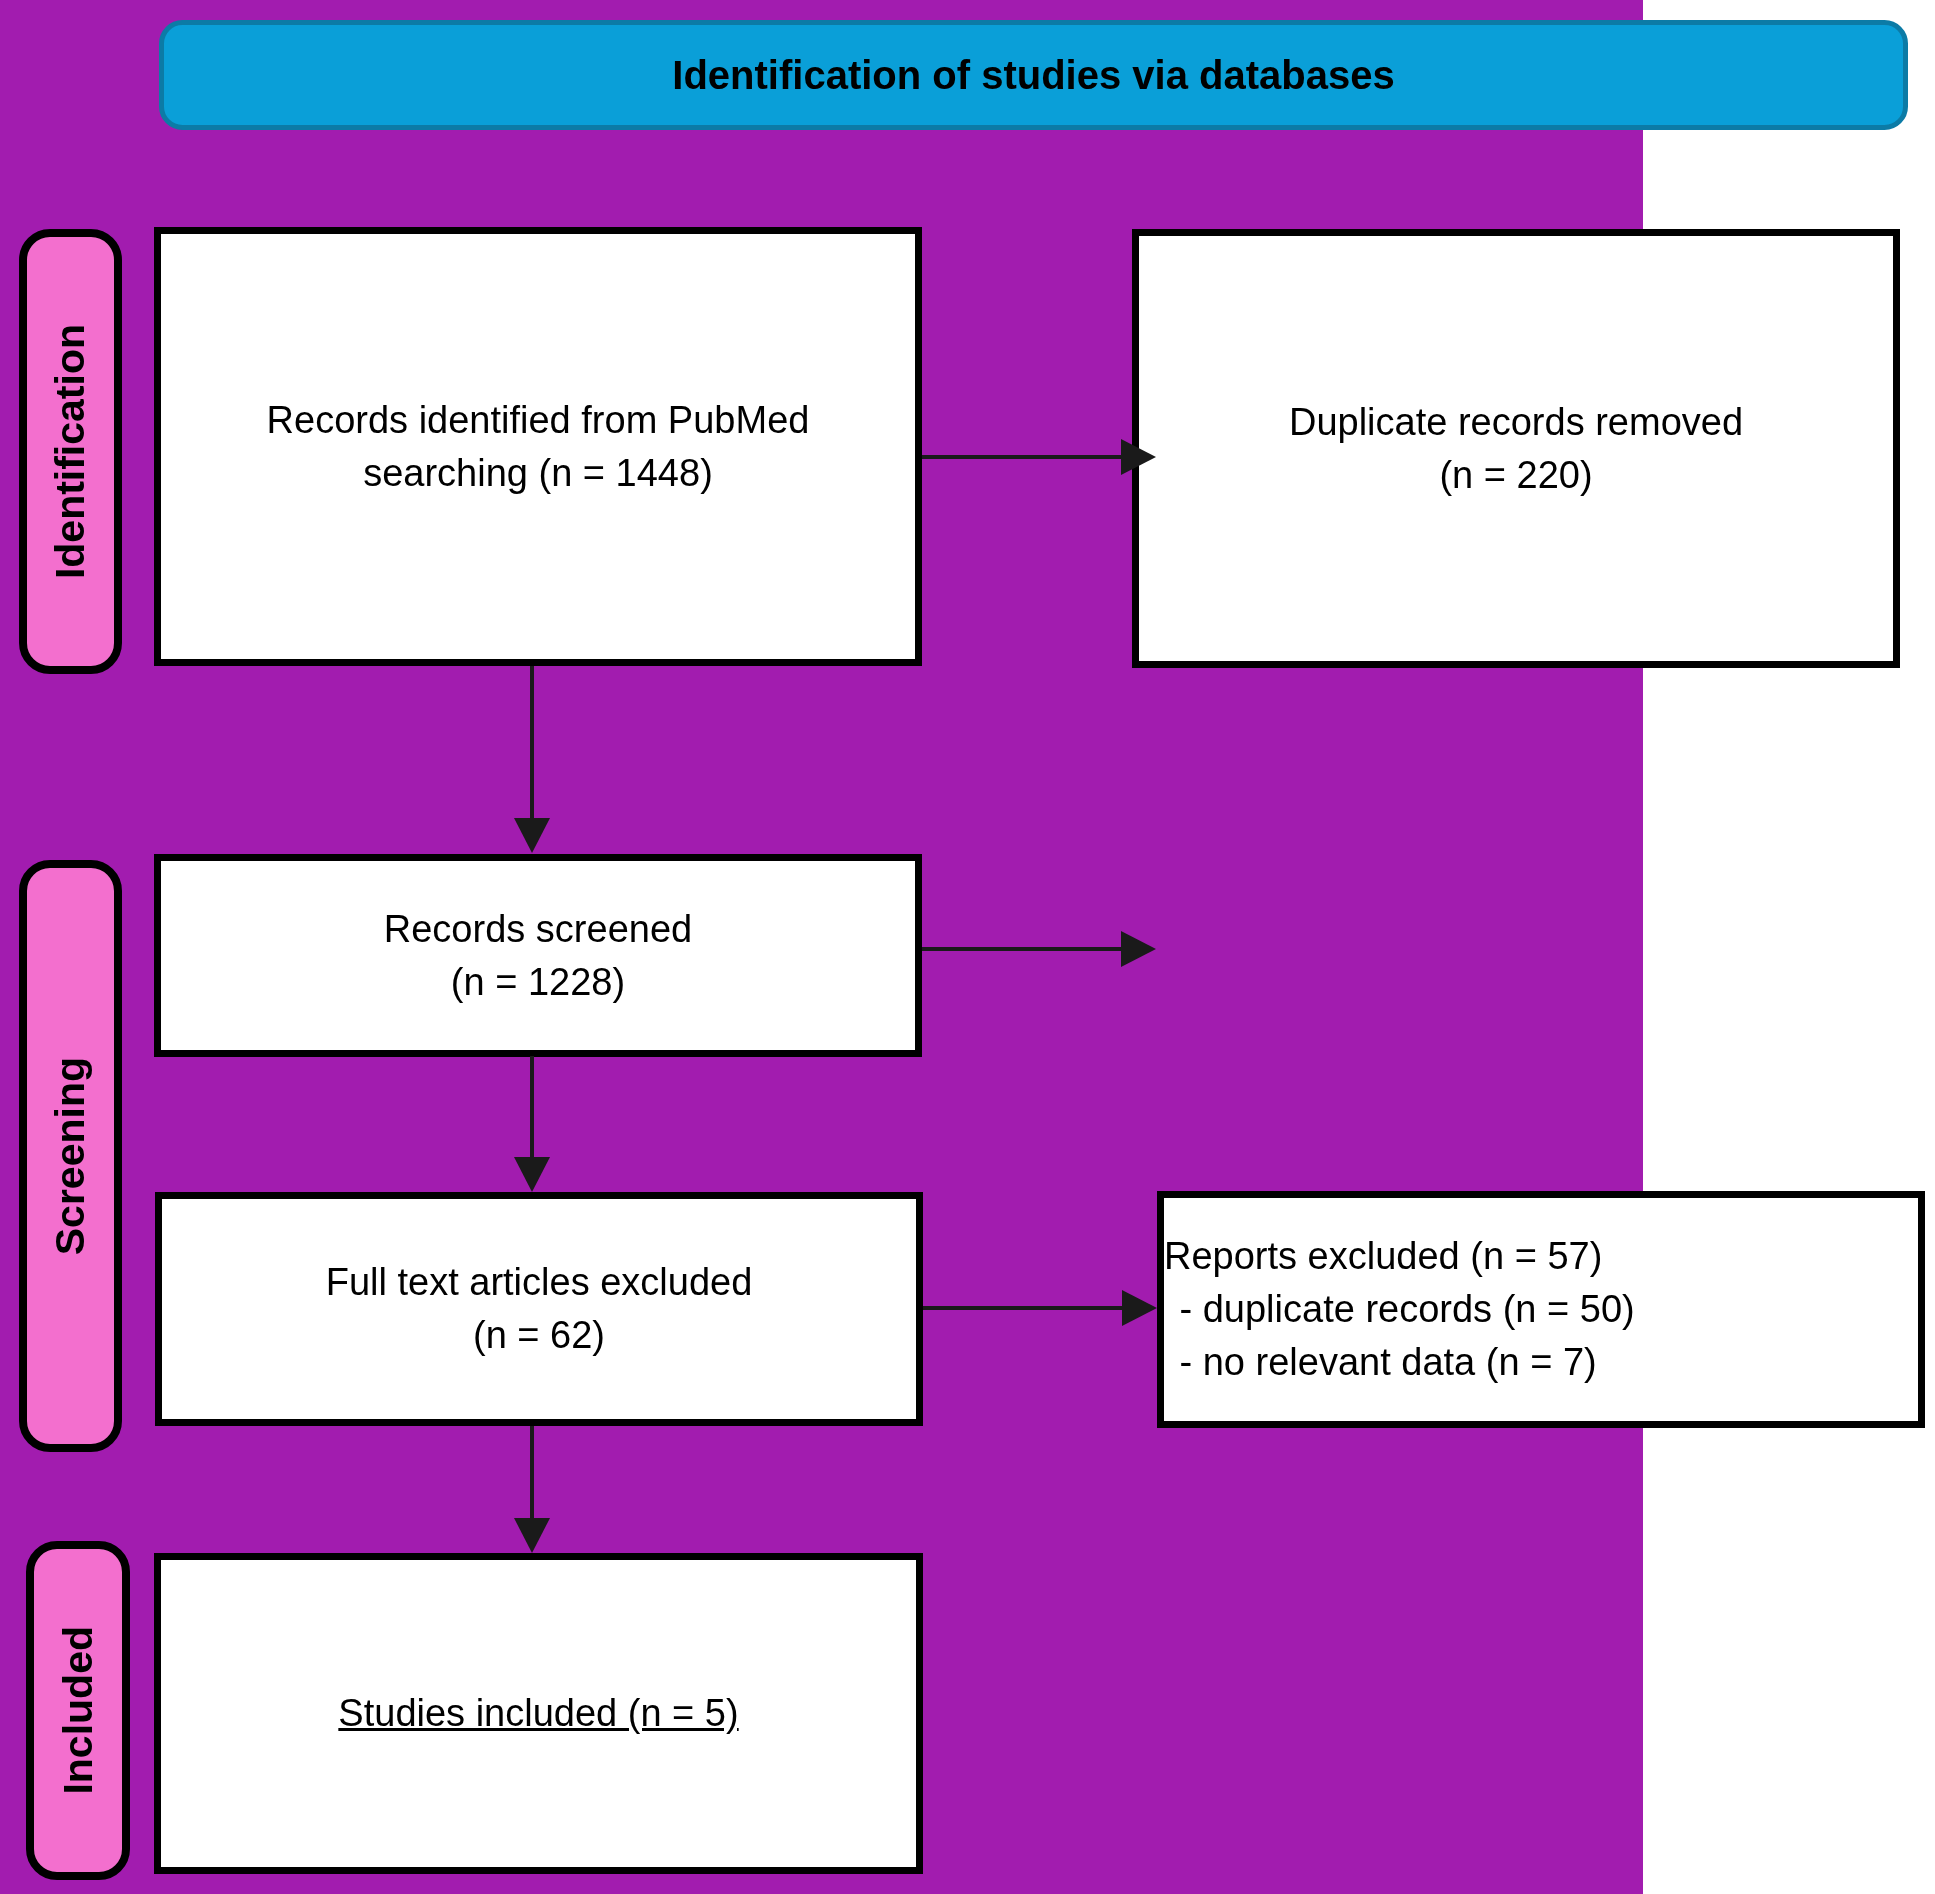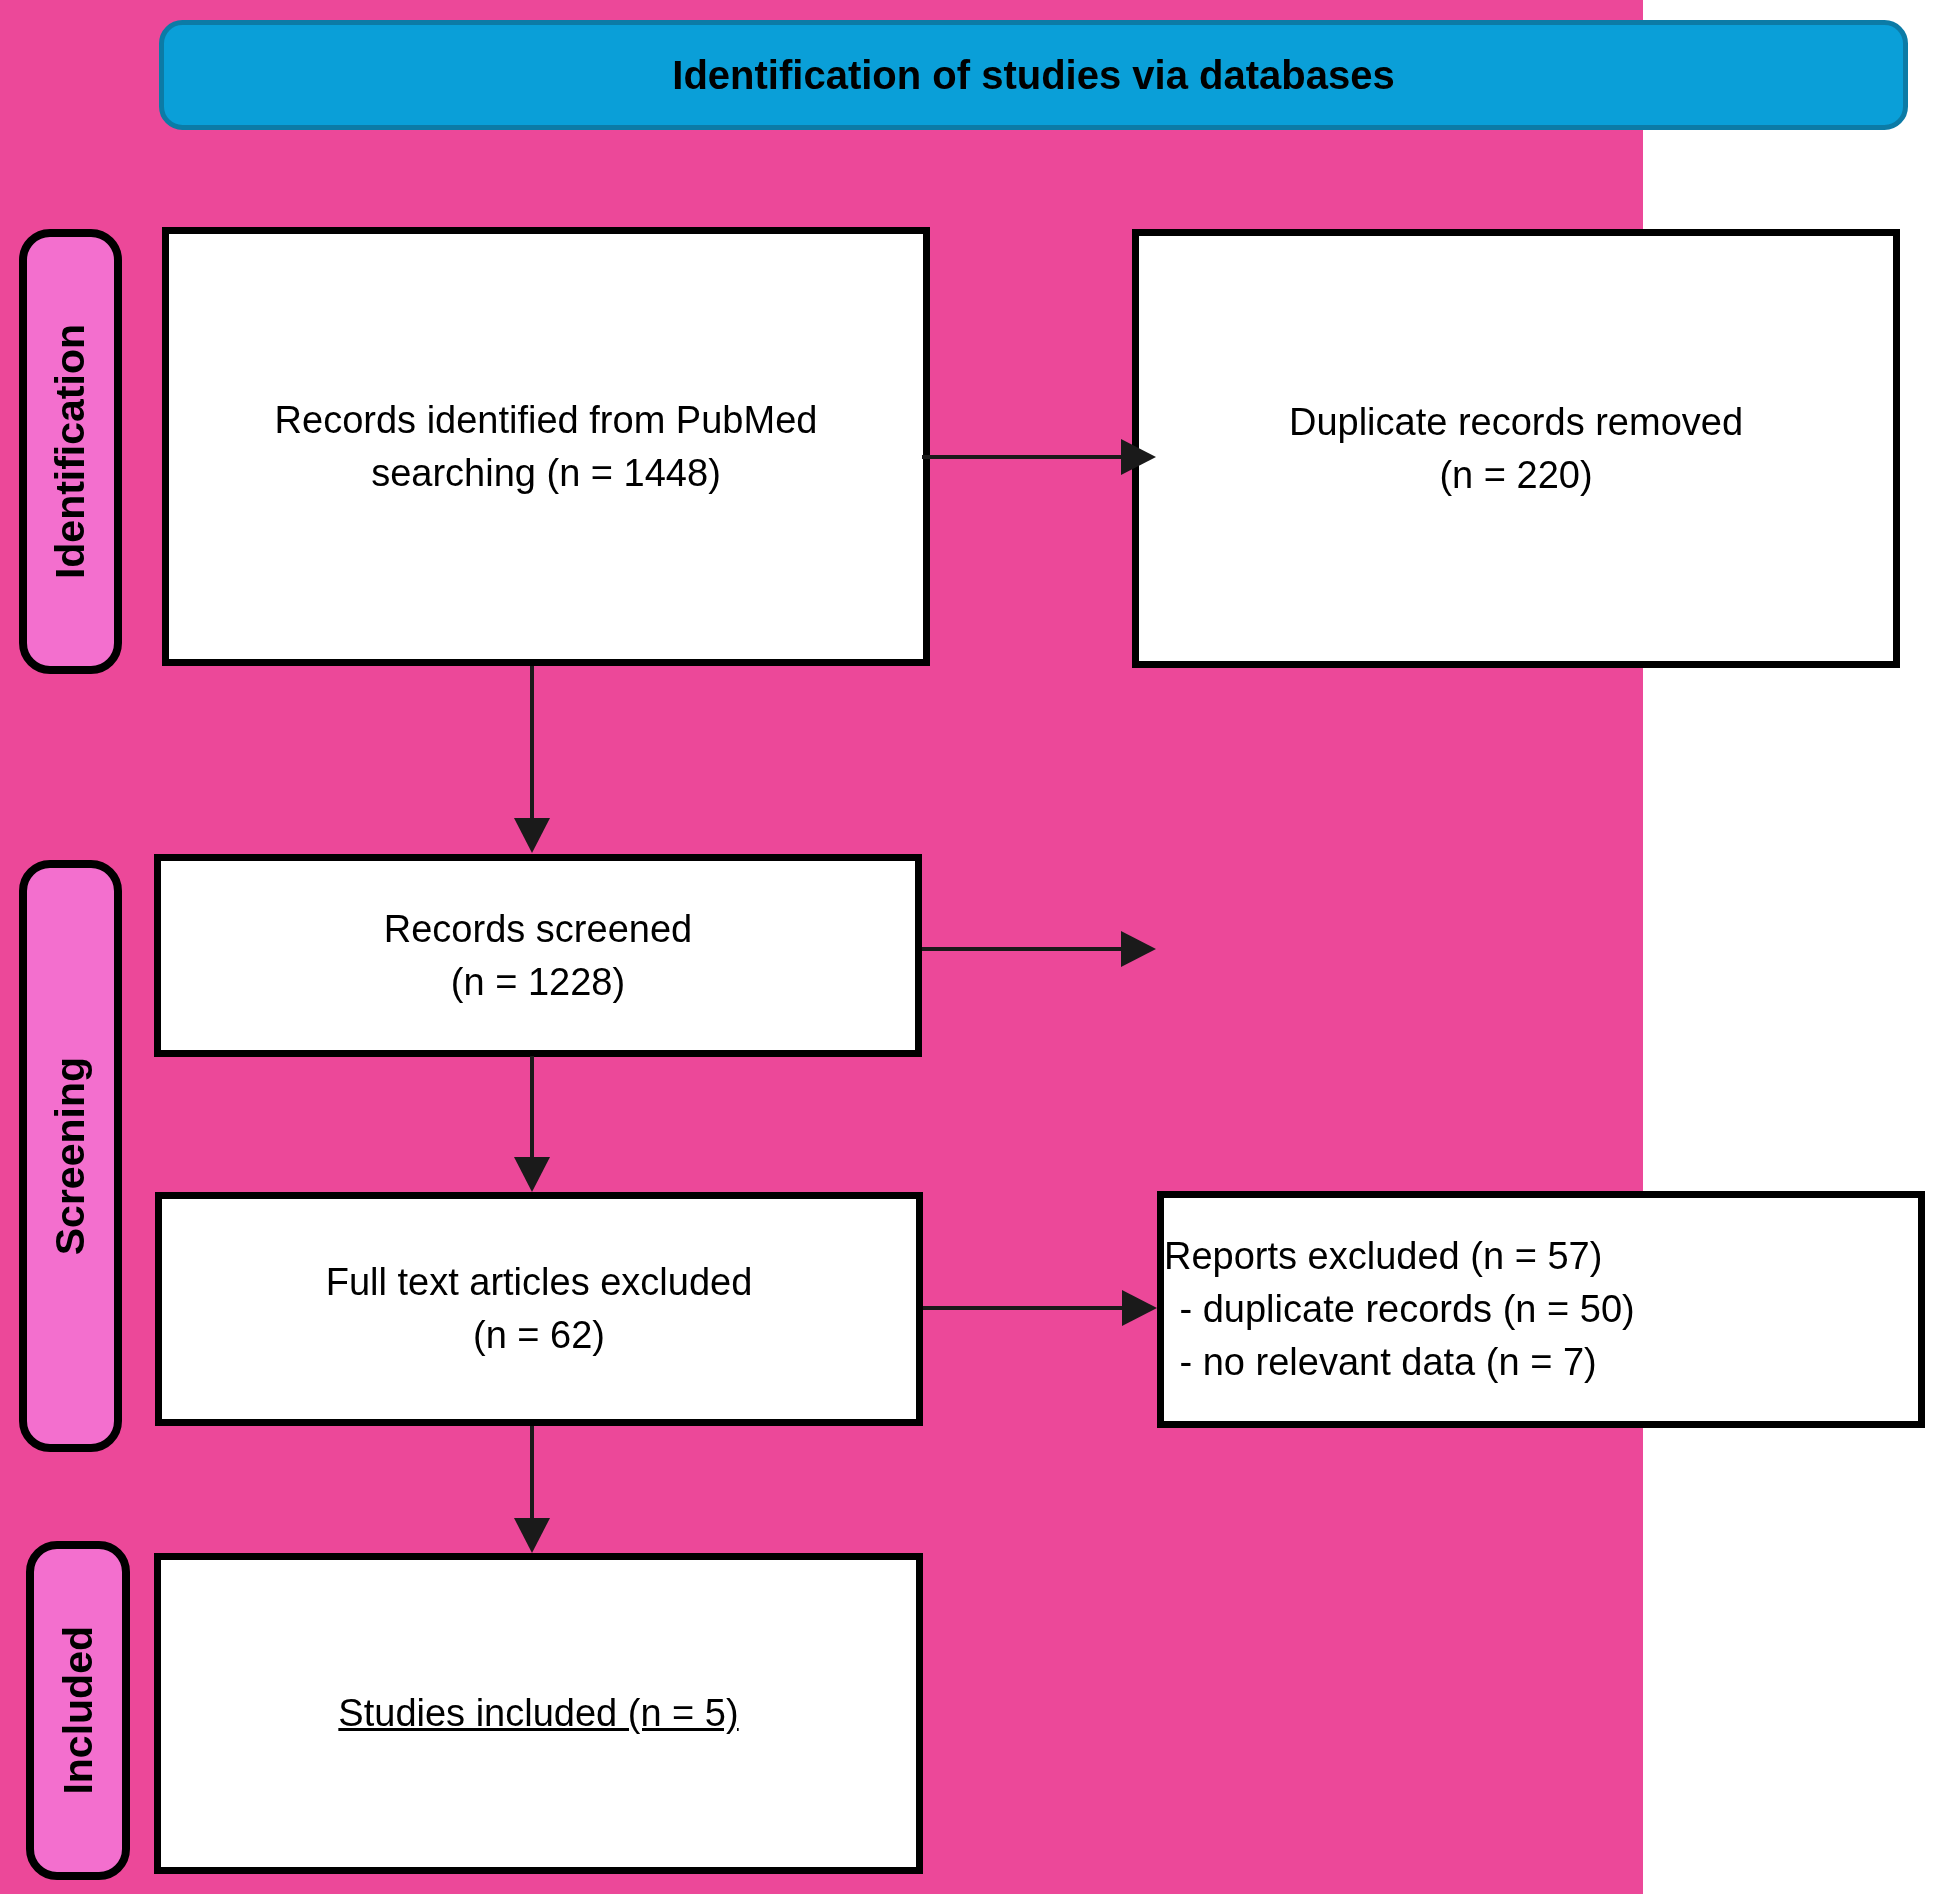--- a/index.html
+++ b/index.html
@@ -10,21 +10,21 @@
     --box-fill:#ffffff;
     --box-border:#000000;
     --arrow-color:#1a1a1a;
     --text-color:#000000;
   }
   html,body{margin:0;padding:0;background:#ffffff;}
   #canvas{
     position:relative;
     width:1643px;
     height:1895px;
-    background:#ec4899;
+    background:#a21caf;
     font-family:"Liberation Sans", sans-serif;
     color:var(--text-color);
   }
   .banner{
     position:absolute;
     left:159px; top:20px; width:1749px; height:110px;
     box-sizing:border-box;
     background:var(--banner-fill);
     border:5px solid var(--banner-border);
     border-radius:23.5px;
@@ -50,21 +50,21 @@
   .stage-included{left:26px; top:1541px; width:104px; height:339px;}
   .fbox{
     position:absolute;
     box-sizing:border-box;
     background:var(--box-fill);
     border:7.4px solid var(--box-border);
     display:flex; flex-direction:column;
     align-items:center; justify-content:center;
     font-size:38px; line-height:53px; text-align:center;
   }
-  .box-identified{left:154px; top:227px; width:768px; height:439px;margin-left:8px;}
+  .box-identified{left:154px; top:227px; width:768px; height:439px;}
   .box-duplicates{left:1132px; top:229px; width:768px; height:439px;}
   .box-screened{left:154px; top:854px; width:768px; height:203px;}
   .box-records-excluded{left:1155px; top:850px; width:768px; height:198px;}
   .box-fulltext{left:155px; top:1192px; width:768px; height:234px;}
   .box-reports-excluded{
     left:1157px; top:1191px; width:768px; height:237px;
     align-items:flex-start; text-align:left; 
   }
   .box-reports-excluded .sub{margin-left:15.5px;}
   .box-included{left:154px; top:1553px; width:769px; height:321px;text-decoration:underline;}

